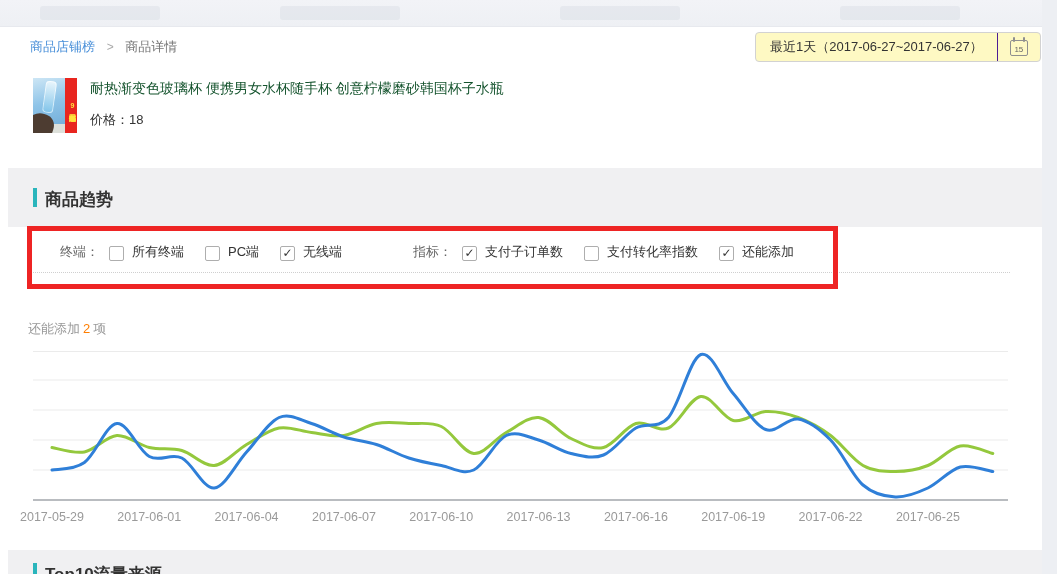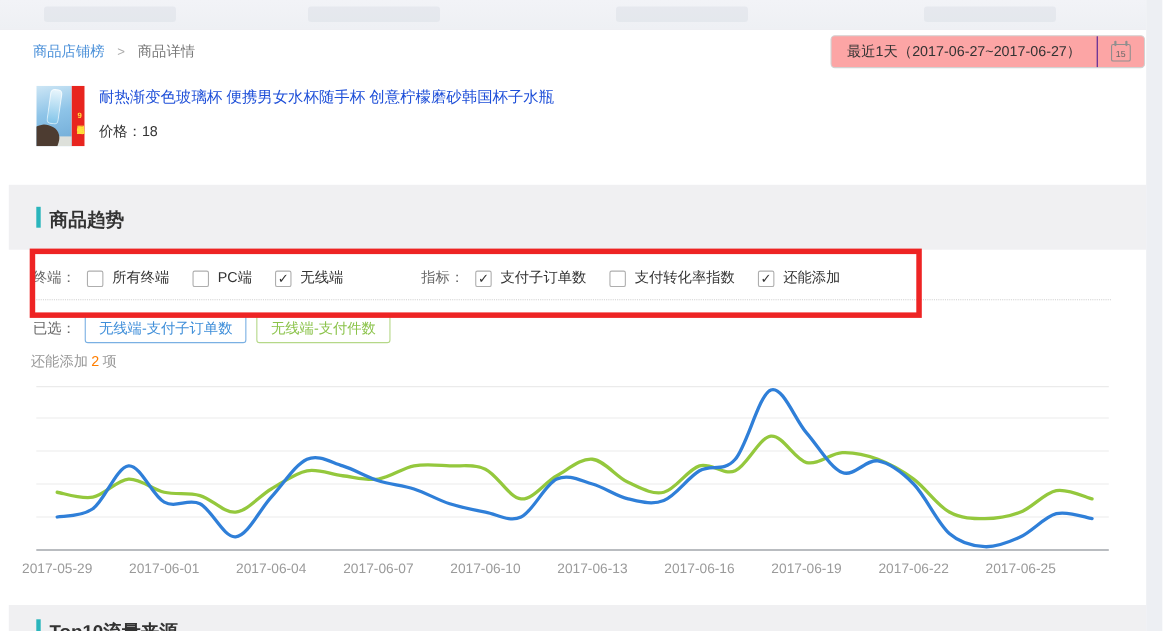--- a/index.html
+++ b/index.html
@@ -15,55 +15,55 @@
   .right-strip{position:absolute;left:1042px;top:0;width:15px;height:574px;background:#edeff3;}
 
   
   .breadcrumb{position:absolute;left:30px;top:38px;font-size:13px;color:#888;}
   .crumb-link{color:#4a90d9;cursor:pointer;}
   .crumb-sep{color:#aaa;margin:0 8px;font-size:12px;}
   .crumb-cur{color:#777;}
 
   
   .datepick{position:absolute;left:755px;top:32px;height:28px;display:flex;align-items:stretch;
-    border:1px solid #d2d2d2;border-radius:4px;background:#fca5a5;cursor:pointer;}
+    border:1px solid #d2d2d2;border-radius:4px;background:#fef9c3;cursor:pointer;}
   .datepick .dtext{padding:0 14px;line-height:27px;font-size:13px;color:#333;white-space:nowrap;}
   .datepick .dicon{width:42px;border-left:1px solid #4c1d95;display:flex;align-items:center;justify-content:center;}
   .cal{position:relative;width:16px;height:14px;border:1px solid #8f8f8f;border-radius:2px;margin-top:2px;}
   .cal:before,.cal:after{content:"";position:absolute;top:-4px;width:2px;height:5px;background:#8f8f8f;border-radius:1px;}
   .cal:before{left:2px;} .cal:after{right:2px;}
   .cal .calnum{position:absolute;left:0;right:0;bottom:0;text-align:center;font-size:8px;line-height:10px;color:#666;}
 
   
   .thumb{position:absolute;left:33px;top:78px;width:44px;height:55px;display:flex;overflow:hidden;cursor:pointer;}
   .thumb-photo{flex:1;position:relative;background:linear-gradient(165deg,#cde6f5 0%,#8ec4e8 45%,#6ea9d5 100%);overflow:hidden;}
   .bottle{position:absolute;left:11px;top:3px;width:11px;height:32px;background:linear-gradient(#eaf6fc,#7fc3e9);
     border-radius:4px;transform:rotate(8deg);box-shadow:inset 0 0 0 1px rgba(255,255,255,.6);}
   .hand{position:absolute;left:-8px;bottom:-10px;width:28px;height:30px;background:#4d3c31;border-radius:60% 45% 20% 55%;transform:rotate(18deg);}
   .bldg{position:absolute;right:-2px;bottom:0;width:16px;height:9px;background:#e9e5da;opacity:.9;}
   .thumb-badge{width:12px;background:#e8251f;color:#ffe23d;font-weight:bold;font-size:7px;line-height:9px;
     writing-mode:vertical-rl;text-orientation:upright;text-align:center;letter-spacing:0;}
-  .ptitle{position:absolute;left:90px;top:80px;width:700px;font-size:14px;color:#1d4ed8;cursor:pointer;white-space:nowrap;}
+  .ptitle{position:absolute;left:90px;top:80px;width:700px;font-size:14px;color:#14532d;cursor:pointer;white-space:nowrap;}
   .pprice{position:absolute;left:90px;top:111px;font-size:13px;color:#333;}
 
   
   .band1{position:absolute;left:8px;top:168px;width:1034px;height:59px;background:#f0f0f2;}
   .band2{position:absolute;left:8px;top:550px;width:1034px;height:30px;background:#f0f0f2;}
   .sec-head{position:absolute;display:flex;align-items:flex-start;}
   .sec-head .bar{width:4px;height:19px;background:#2ab5bc;margin-right:8px;}
   .sec-head .txt{font-size:17px;font-weight:bold;color:#333;}
   .head-trend{left:33px;top:188px;}
   .head-bottom{left:33px;top:563px;}
 
   
   .redbox{position:absolute;left:27px;top:226px;width:801px;height:53px;border:5px solid #ee2424;z-index:6;pointer-events:none;}
 
   
   .filter-row{position:absolute;top:243px;height:18px;font-size:13px;color:#333;}
-  .grp{display:flex;align-items:center;}
+  .grp{display:flex;align-items:center;margin-left:30px;}
   .grp-terminal{left:30px;}
   .grp-metric{left:383px;}
   .grp-label{color:#666;margin-right:10px;}
   .cb{display:flex;align-items:flex-end;margin-right:21px;cursor:pointer;}
   .cb .box{width:13px;height:13px;border:1px solid #aeaeae;border-radius:2px;background:#fff;margin-right:8px;
     font-size:12px;line-height:12px;text-align:center;color:#333;font-weight:bold;}
   .cb .lbl{white-space:nowrap;}
 
   .dotline{position:absolute;left:30px;top:272px;width:980px;border-top:1px dotted #cfcfcf;z-index:1;}
 
@@ -152,25 +152,20 @@
       <span class="lbl">支付转化率指数</span>
     </label>
     <label class="cb">
       <span class="box">✓</span>
       <span class="lbl">还能添加</span>
     </label>
   </div>
 
   <div class="dotline"></div>
 
-  <div class="sel-row">
-    <span class="sel-label">已选：</span>
-    <span class="tag" style="color: rgb(62, 142, 217); border-color: rgb(122, 176, 227);">无线端-支付子订单数</span>
-    <span class="tag" style="color: rgb(139, 195, 74); border-color: rgb(181, 216, 136);">无线端-支付件数</span>
-  </div>
   <div class="remain">
     <span>还能添加</span><b>2</b><span>项</span>
   </div>
 
   <div class="chart-wrap">
     <svg id="trend-svg" width="1042" height="195" viewBox="0 335 1042 195">
         <line x1="33" y1="351.5" x2="1008" y2="351.5" stroke="#ebebeb" stroke-width="1"></line>
         <line x1="33" y1="380" x2="1008" y2="380" stroke="#ebebeb" stroke-width="1"></line>
         <line x1="33" y1="410" x2="1008" y2="410" stroke="#ebebeb" stroke-width="1"></line>
         <line x1="33" y1="440" x2="1008" y2="440" stroke="#ebebeb" stroke-width="1"></line>

